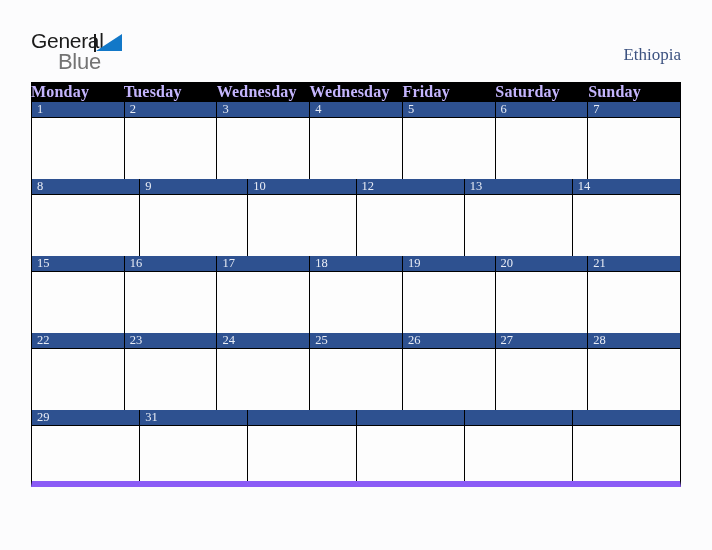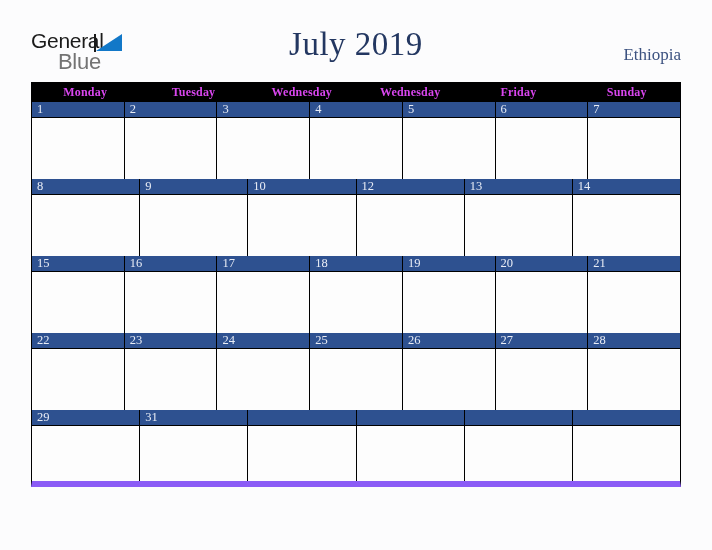--- a/index.html
+++ b/index.html
@@ -103,25 +103,24 @@
   }
 
   #weekday-header {
     display: flex;
     width: 650px;
     height: 20px;
     background: #000000;
   }
   .weekday-cell {
     flex: 1 1 0;
-    color: #d946ef;
-    font-family: "Liberation Serif", serif;
-    font-size: 12px;
+    color: #c4b5fd;
+    font-family: "Liberation Serif", serif;
+    font-size: 16px;
     font-weight: bold;
-    text-align: center;
     line-height: 20px;
     letter-spacing: 0.2px;
   }
 
   .week-row {
     display: flex;
     width: 650px;
     height: 77px;
     border-left: 1px solid #000000;
     border-right: 1px solid #000000;
@@ -167,34 +166,34 @@
 
 <div id="page-header">
 
   <div id="brand-logo">
     <span class="logo-general">General</span>
     <span class="logo-tri-bar"></span>
     <span class="logo-tri"></span>
     <span class="logo-blue">Blue</span>
   </div>
 
-  <div id="calendar-title">July 2019</div>
 
   <div id="country-label">Ethiopia</div>
 
 </div>
 
 <div id="calendar">
 
   <div id="weekday-header">
     <div class="weekday-cell">Monday</div>
     <div class="weekday-cell">Tuesday</div>
     <div class="weekday-cell">Wednesday</div>
     <div class="weekday-cell">Wednesday</div>
     <div class="weekday-cell">Friday</div>
+    <div class="weekday-cell">Saturday</div>
     <div class="weekday-cell">Sunday</div>
   </div>
 
   <div class="week-row">
     <div class="day-cell">
         <div class="day-number-bar">1</div>
         <div class="day-body"></div>
       </div>
     <div class="day-cell">
         <div class="day-number-bar">2</div>

